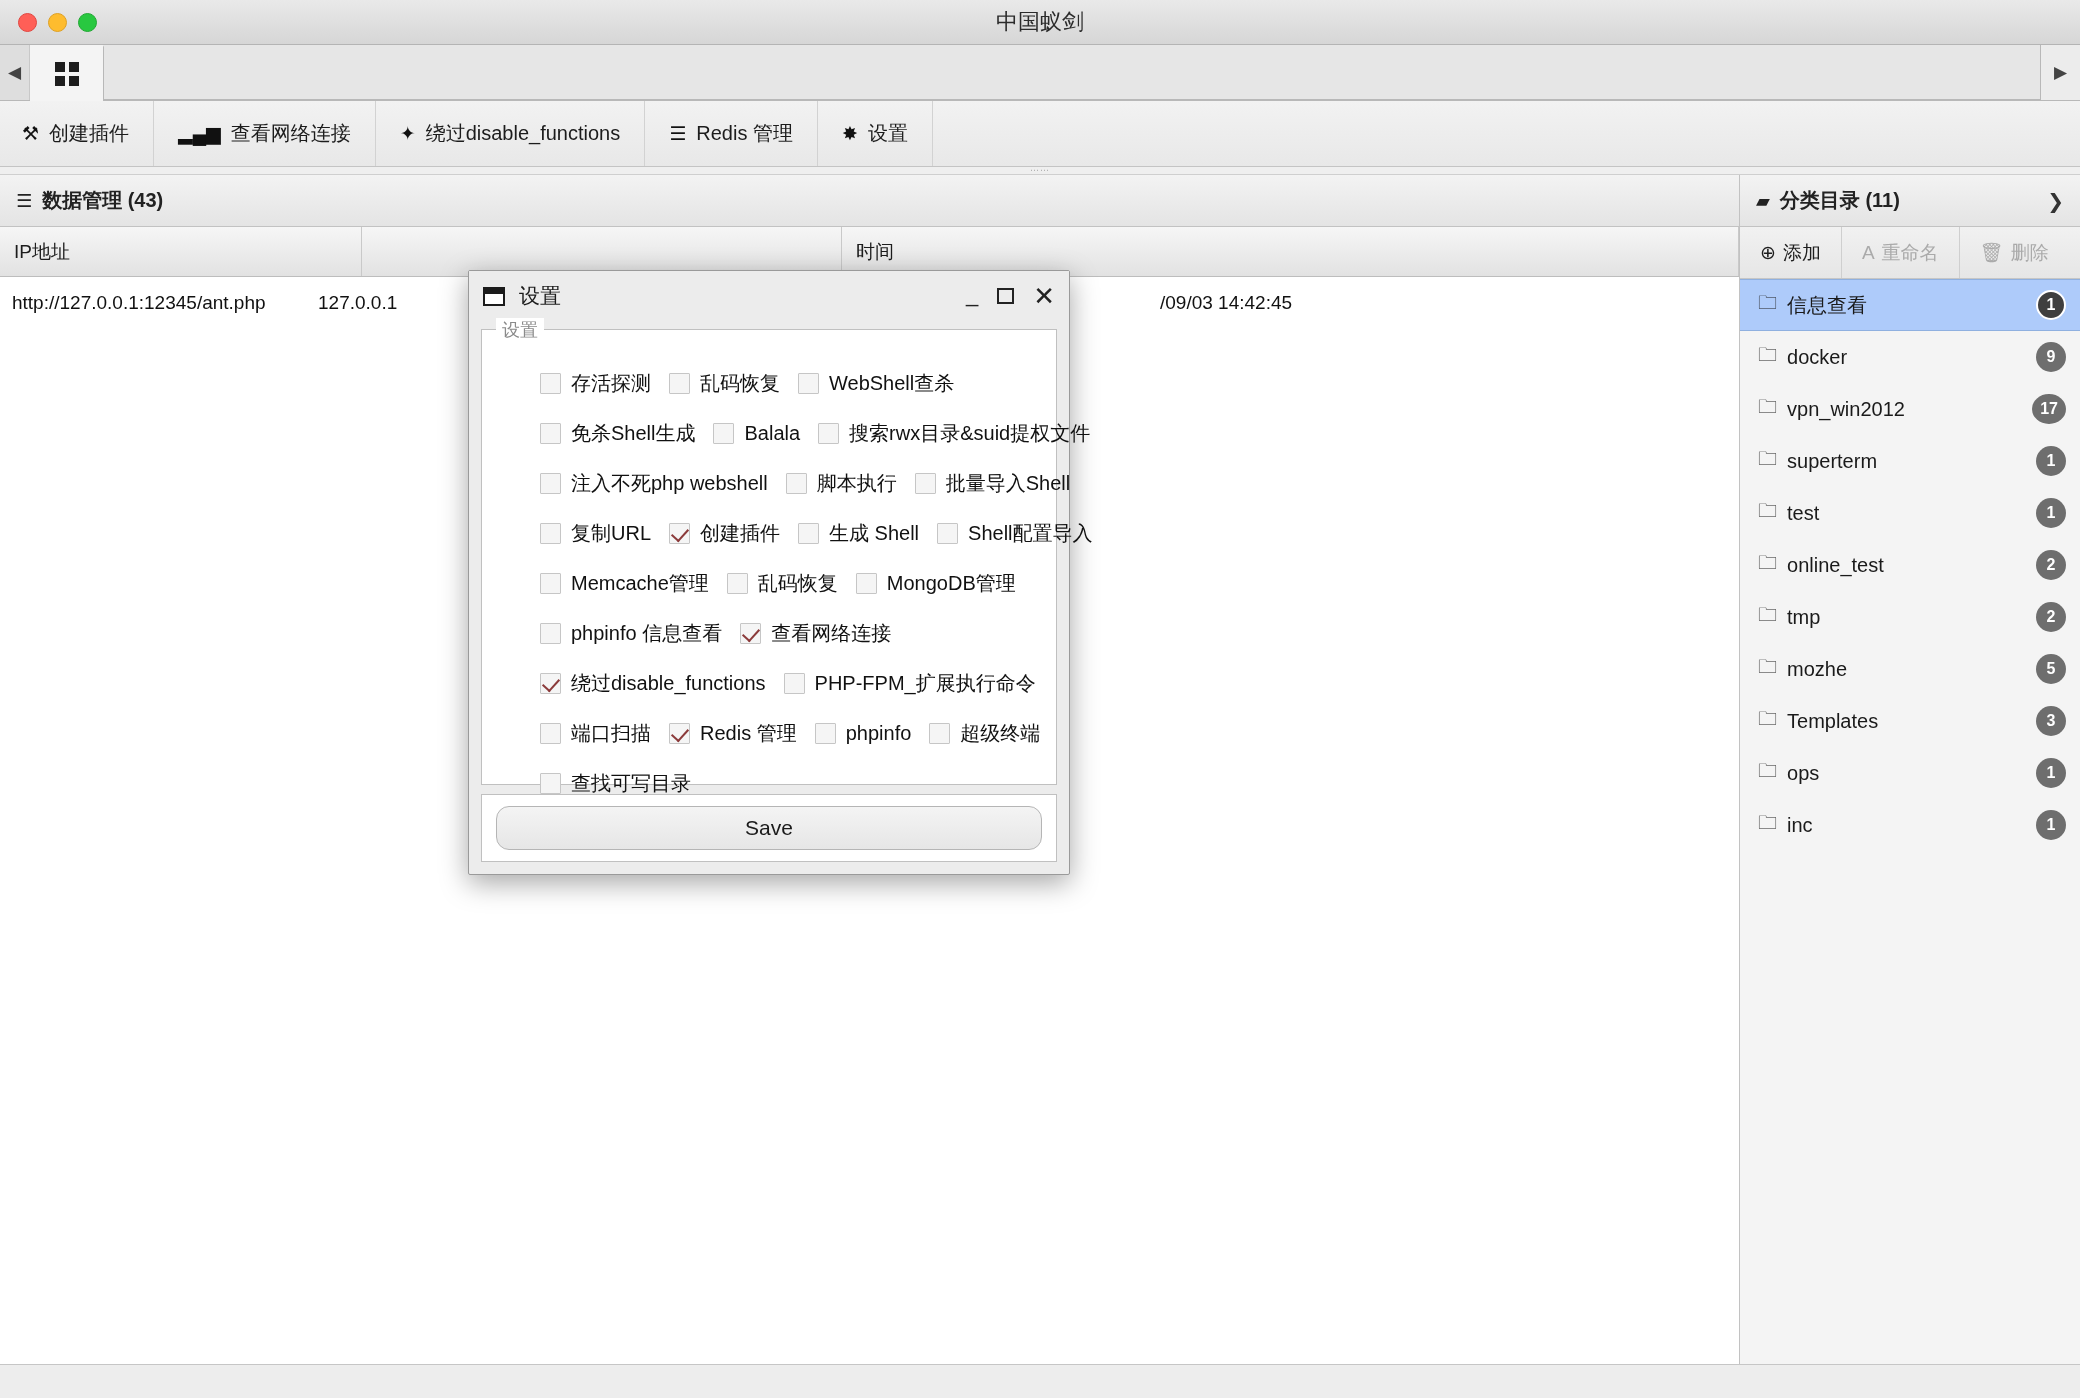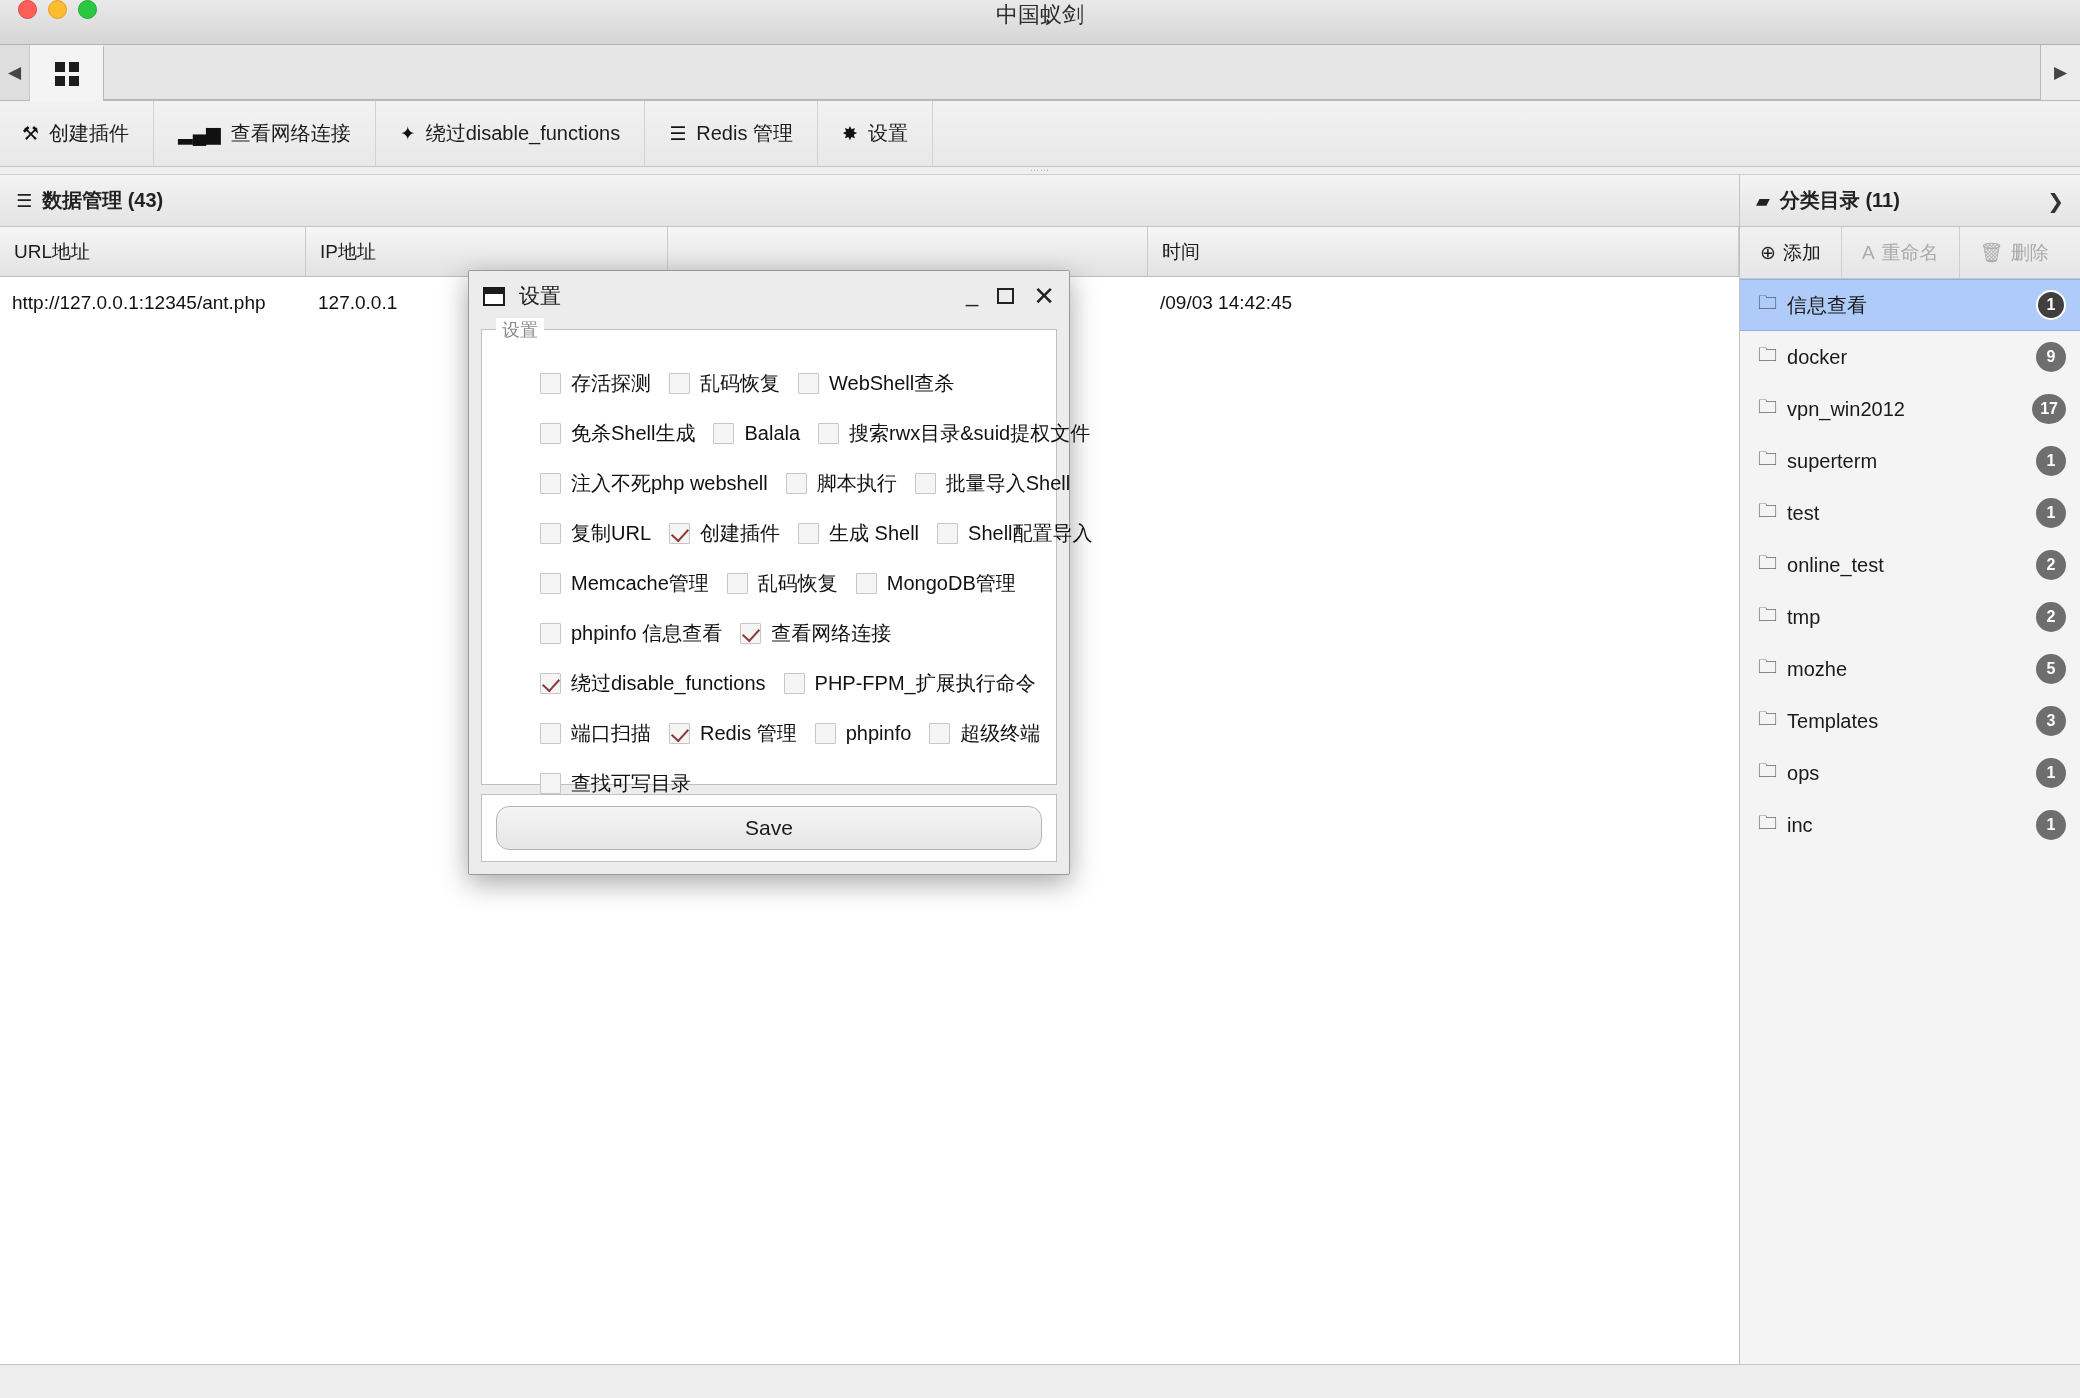--- a/index.html
+++ b/index.html
@@ -16,21 +16,21 @@
     width: 2080px; height: 1398px;
     background: #f0f0f0;
     display: flex; flex-direction: column;
   }
 
   
   .titlebar {
     height: 45px; flex: 0 0 45px;
     background: linear-gradient(to bottom, #e9e9e9 0%, #d6d6d6 100%);
     border-bottom: 1px solid #b4b4b4;
-    display: flex; align-items: flex-start;
+    display: flex; align-items: center;
     position: relative;
   }
   .traffic { display: flex; gap: 11px; padding-left: 18px; align-items: center; }
   .dot { width: 19px; height: 19px; border-radius: 50%; display: block; }
   .dot.red    { background: #ff5f57; border: 1px solid #e14640; }
   .dot.yellow { background: #febc2e; border: 1px solid #dfa123; }
   .dot.green  { background: #28c840; border: 1px solid #21a833; }
   .title-text {
     position: absolute; left: 0; right: 0; text-align: center;
     font-size: 22px; color: #2b2b2b; font-weight: 400;
@@ -301,21 +301,20 @@
 
   <div class="body">
 
     <div class="main-pane">
       <div class="sect-head">
         <span class="sh-ico">☰</span>
         <span>数据管理 (43)</span>
       </div>
       <div class="table">
         <div class="thead">
-          <div class="th c0">URL地址</div>
           <div class="th c1">IP地址</div>
           <div class="th c2"></div>
           <div class="th c3">时间</div>
         </div>
         <div class="trow">
           <div class="td c0">http://127.0.0.1:12345/ant.php</div>
           <div class="td c1">127.0.0.1</div>
           <div class="td c2"></div>
           <div class="td c3">/09/03 14:42:45</div>
         </div>

